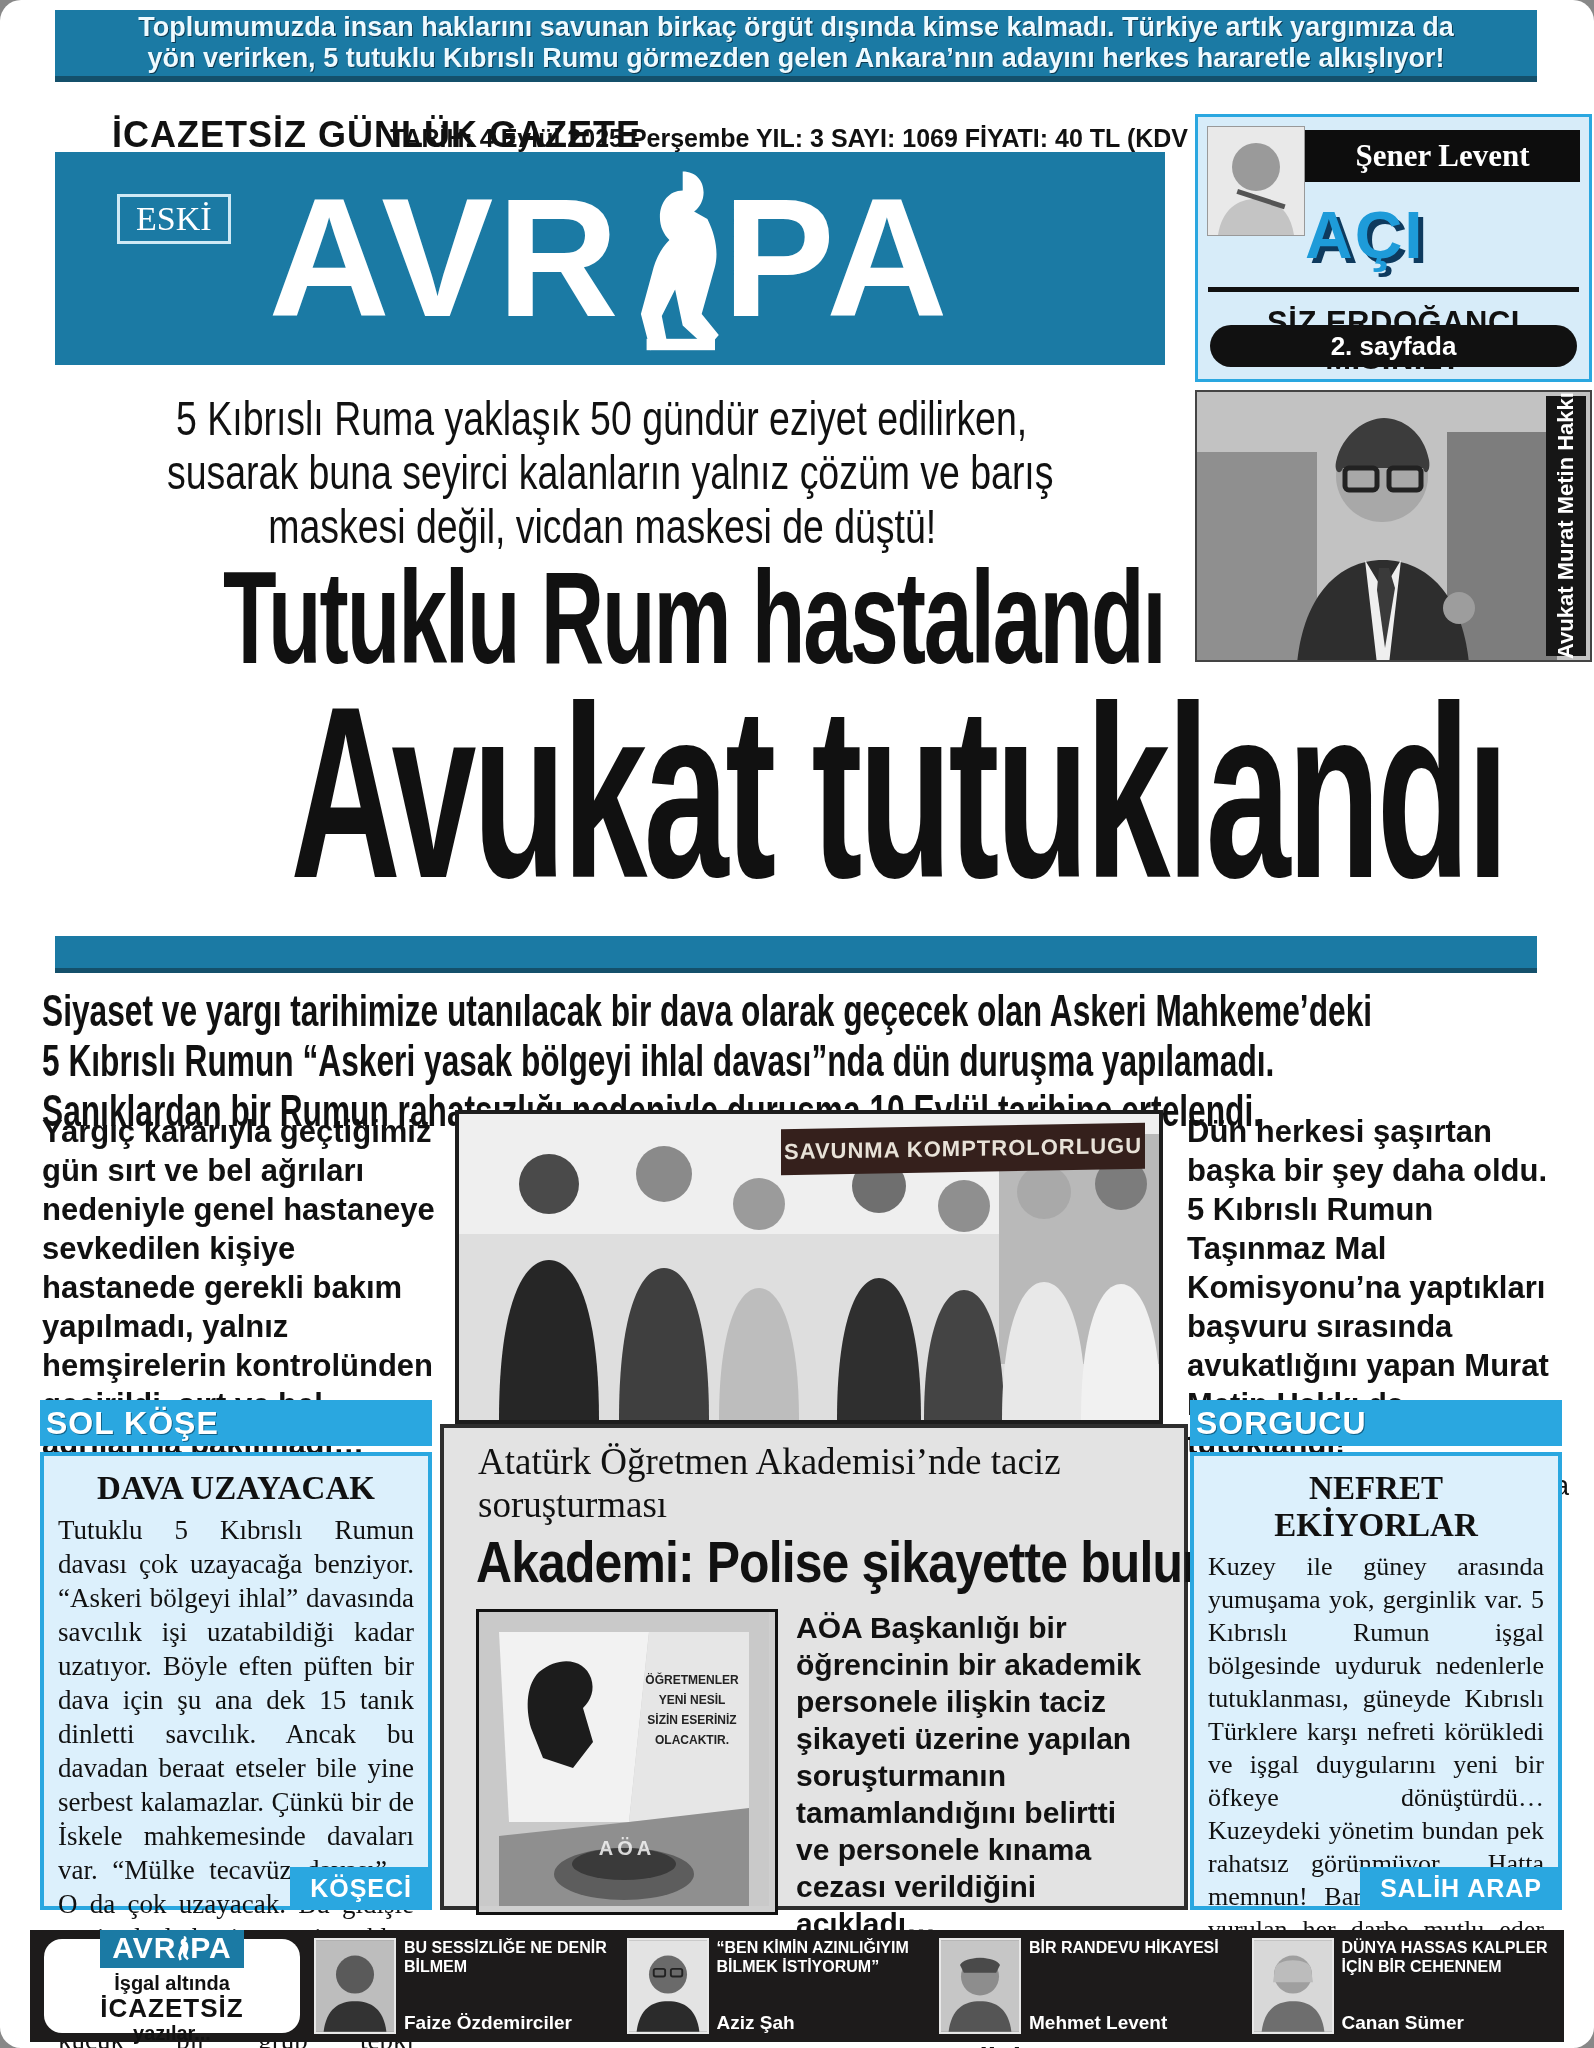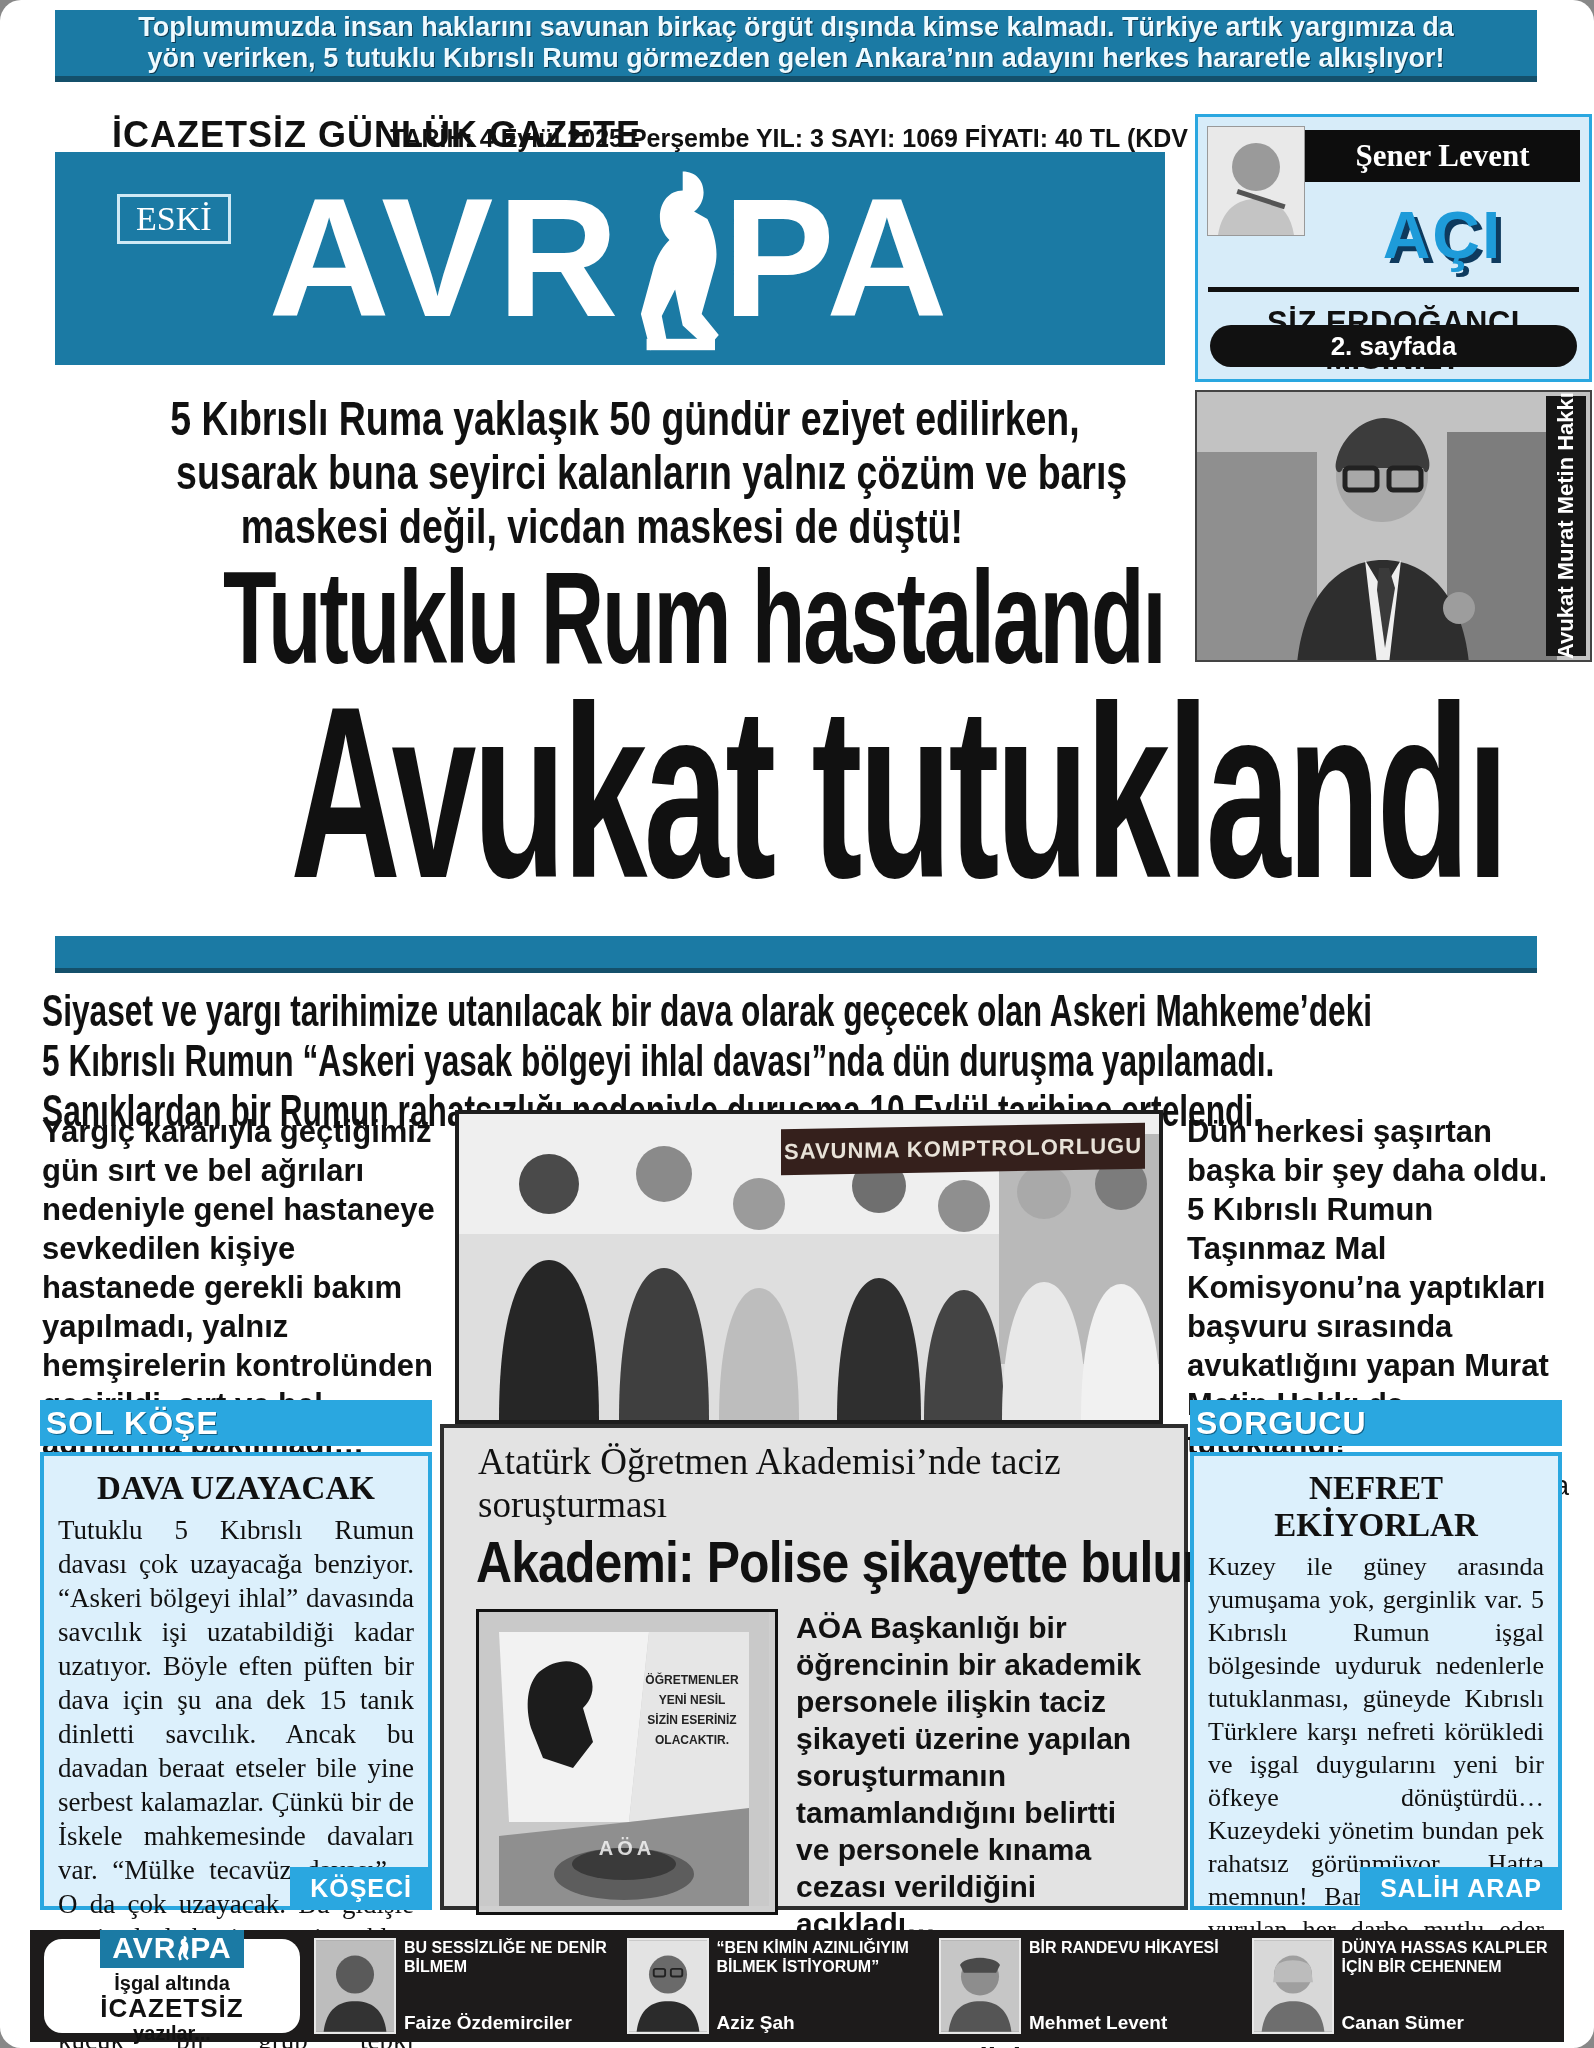--- a/index.html
+++ b/index.html
@@ -21,32 +21,32 @@
                 display:flex;justify-content:center;align-items:center;color:#fff;
                 font-size:168px;font-weight:bold;letter-spacing:4px;}
   .logo-letters .statue{width:120px;height:190px;margin:0 -14px 0 -6px;flex:none;}
   
   .aci{position:absolute;left:1195px;top:114px;width:397px;height:268px;background:#d7ecf9;
        border:3px solid #2aa7e0;box-sizing:border-box;}
   .aci-photo{position:absolute;left:9px;top:9px;width:96px;height:108px;border:1px solid #999;}
   .aci-namebar{position:absolute;left:107px;top:13px;right:9px;height:52px;background:#0d0d0d;
                color:#fff;font-family:"Liberation Serif",serif;font-weight:bold;font-size:31px;
                display:flex;align-items:center;justify-content:center;}
-  .aci-title{position:absolute;left:107px;top:80px;right:9px;text-align:center;
+  .aci-title{position:absolute;left:107px;top:80px;right:9px;
              font-size:66px;font-weight:bold;color:#1e9bd9;letter-spacing:2px;
              text-shadow:5px 5px 0 #0e3a5e;}
   .aci-divider{position:absolute;left:10px;right:10px;top:170px;height:5px;background:#111;}
   .aci-question{position:absolute;left:0;right:0;top:188px;text-align:center;
                 font-size:31px;font-weight:bold;letter-spacing:0.5px;}
   .aci-pill{position:absolute;left:12px;right:12px;bottom:12px;height:42px;background:#111;
             border-radius:22px;color:#fff;font-weight:bold;font-size:26px;
             display:flex;align-items:center;justify-content:center;}
   
   .lead{position:absolute;left:42px;top:392px;width:1120px;text-align:center;line-height:54px;}
-  .lead .ll{white-space:nowrap;font-size:48px;font-weight:bold;display:block;}
+  .lead .ll{white-space:nowrap;font-size:48px;font-weight:normal;display:block;}
   .sqz{display:inline-block;transform-origin:center center;}
   
   .portrait{position:absolute;left:1195px;top:390px;width:397px;height:272px;border:2px solid #444;
             box-sizing:border-box;background:#c9c9c9;overflow:hidden;}
   .portrait svg{position:absolute;left:0;top:0;}
   .portrait-cap{position:absolute;right:4px;top:4px;bottom:4px;width:40px;background:#161616;
                 color:#fff;font-weight:bold;font-size:22px;display:flex;align-items:center;justify-content:center;
                 writing-mode:vertical-rl;transform:rotate(180deg);white-space:nowrap;}
   
   .h1{position:absolute;left:40px;top:548px;width:1130px;text-align:center;white-space:nowrap;}

